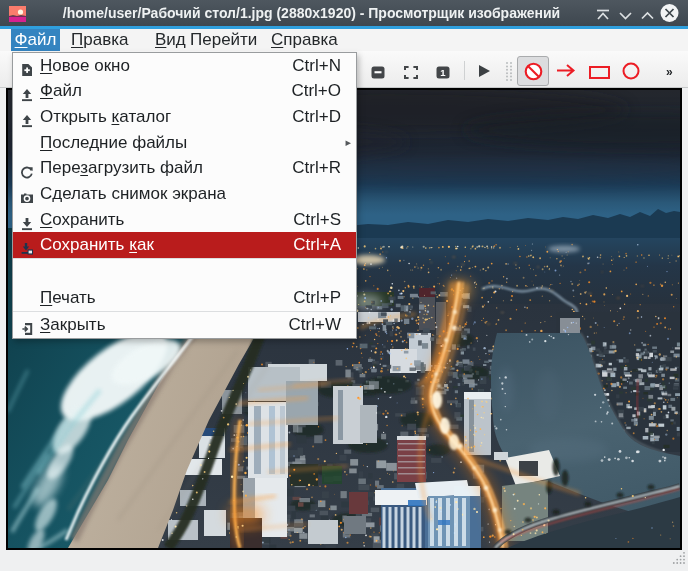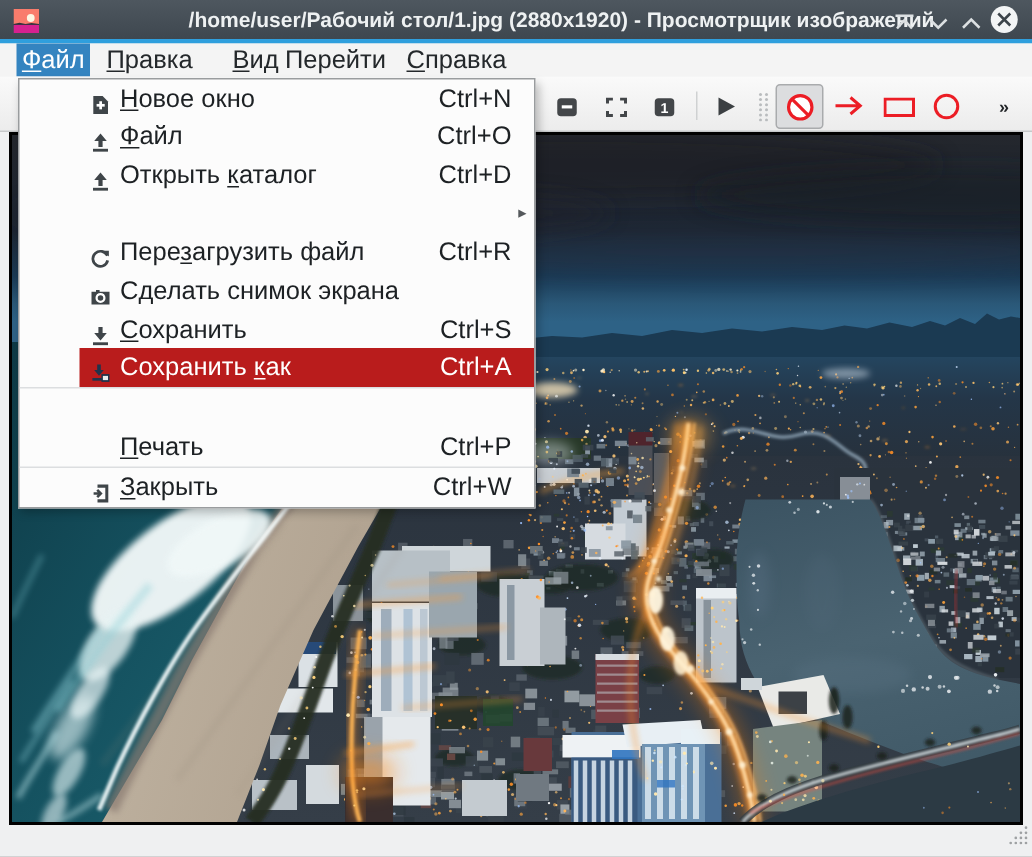--- a/index.html
+++ b/index.html
@@ -1,35 +1,35 @@
 <!DOCTYPE html>
 <html><head><meta charset="utf-8"><style>
 * { margin:0; padding:0; box-sizing:border-box; }
 html,body { width:688px; height:571px; overflow:hidden; font-family:"Liberation Sans",sans-serif; background:#eff0f1; }
 .titlebar { position:absolute; left:0; top:0; width:688px; height:26px;
   background:linear-gradient(#4e575f,#3e474f); }
 .title { position:absolute; left:0px; width:623px; top:0; height:26px; line-height:27px;
-  text-align:right; color:#eef1f2; font-size:14px; font-weight:bold; white-space:nowrap; }
+  text-align:center; color:#eef1f2; font-size:14px; font-weight:bold; white-space:nowrap; }
 .accent { position:absolute; left:0; top:26px; width:688px; height:2.5px; background:#2f9fdd; }
 .menubar { position:absolute; left:0; top:28.5px; width:688px; height:22.5px; background:#f4f4f4;
   font-size:17px; color:#24282b; }
 .mb { position:absolute; top:0; height:22.5px; line-height:21.5px; white-space:nowrap; }
 .mb.act { background:#3484c0; color:#fff; text-align:center; }
 .toolbar { position:absolute; left:0; top:51px; width:688px; height:37px;
   background:linear-gradient(#fafafa,#ececec); border-bottom:1px solid #c6c8c9; }
 .tsep { position:absolute; left:464px; top:10px; width:1px; height:19px; background:#cfd1d2; }
 .pressed { position:absolute; left:517px; top:5px; width:32px; height:30px; background:#dcdddf;
   border:1px solid #a9abad; border-radius:3px; }
 .noicon { position:absolute; left:524px; top:11px; }
 .photo { position:absolute; left:6px; top:88px; width:676px; height:462px; background:#000;
   border:2px solid #010101; }
 .status { position:absolute; left:0; top:550px; width:688px; height:21px; background:#eff0f1; }
 .menu { position:absolute; left:12px; top:51.5px; width:345px; background:#fcfcfc;
   border:1px solid #999c9e; box-shadow:2px 3px 6px rgba(0,0,0,0.25); font-size:17px; color:#1d2124; z-index:5; }
-.mi { position:relative; height:25.7px; line-height:25.7px; white-space:nowrap;margin-left:40px; }
+.mi { position:relative; height:25.7px; line-height:25.7px; white-space:nowrap; }
 .mi.hl { background:#b91c1c; color:#fff; }
 .ic { position:absolute; left:7px; top:6px; width:14px; height:14px; }
 .lab { position:absolute; left:27px; top:0; }
 .sc { position:absolute; right:15px; top:0; }
 .sub { position:absolute; right:5px; top:0; font-size:11px; color:#55595c; }
 .sep { height:1.5px; padding:0.25px 0; }
 .sep div { height:1px; background:#dcdee0; }
 u { text-decoration-thickness:1px; text-underline-offset:2px; }
 </style></head><body>
 <div class="photo"><svg width="672" height="458" viewBox="0 0 672 458">
@@ -2811,20 +2811,21 @@
     <div class="mi">
       <span class="ic"><svg width="14" height="14" viewBox="0 0 14 14">
           <path d="M7,1 L11.2,6 L8.4,6 L8.4,10 L5.6,10 L5.6,6 L2.8,6 Z" fill="#3f4549"></path>
           <rect x="2" y="11.2" width="10" height="1.9" fill="#3f4549"></rect>
         </svg></span>
       <span class="lab">Открыть <u>к</u>аталог</span>
       <span class="sc">Ctrl+D</span>
     </div>
     <div class="mi">
       <span class="ic"></span>
+      <span class="lab"><u>П</u>оследние файлы</span>
       <span class="sub">▸</span>
     </div>
     <div class="mi">
       <span class="ic"><svg width="14" height="14" viewBox="0 0 14 14">
           <path d="M11.5,5.5 A5,5 0 1 0 11.8,8.6" fill="none" stroke="#3f4549" stroke-width="1.8"></path>
           <path d="M8.6,2.2 L12.6,2.2 L12.6,6.0 Z" fill="#3f4549"></path>
         </svg></span>
       <span class="lab">Пере<u>з</u>агрузить файл</span>
       <span class="sc">Ctrl+R</span>
     </div>

